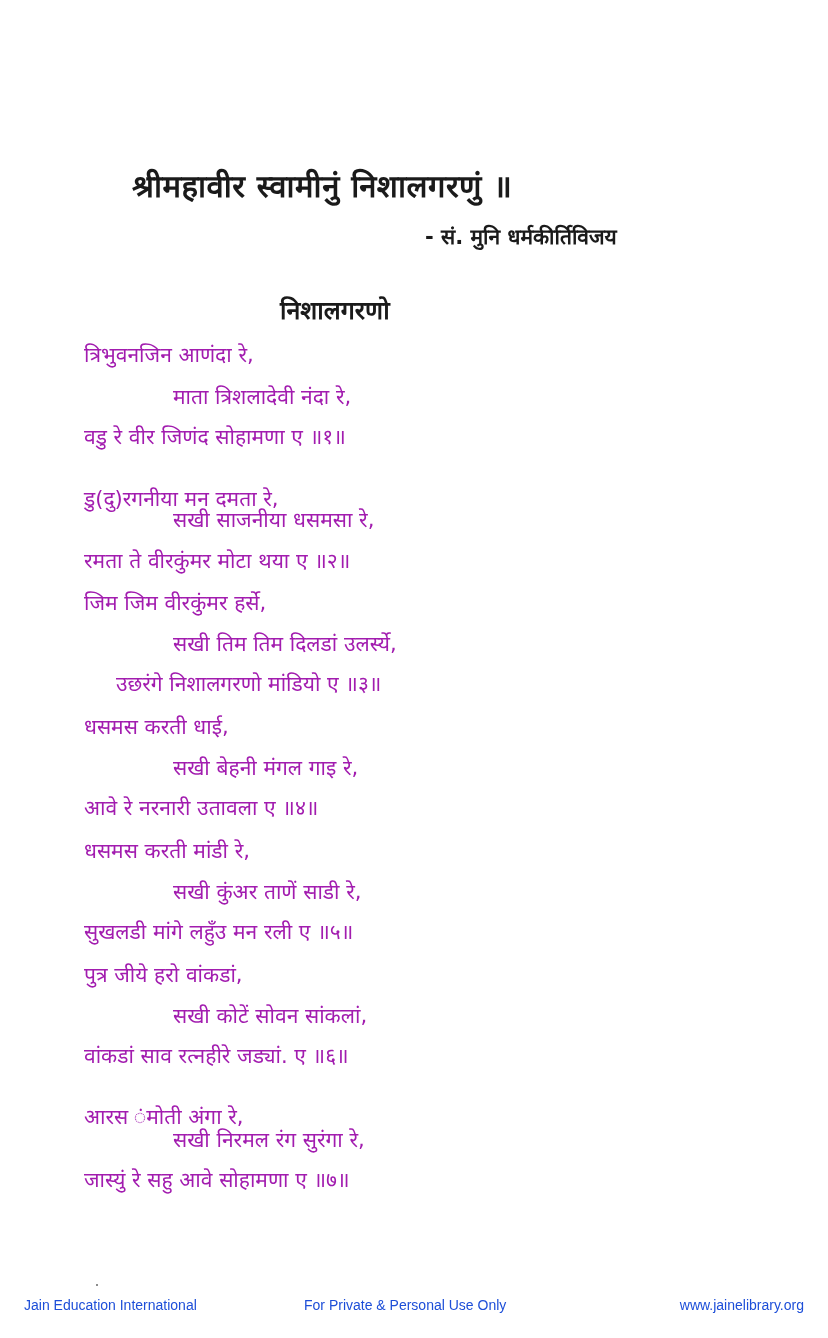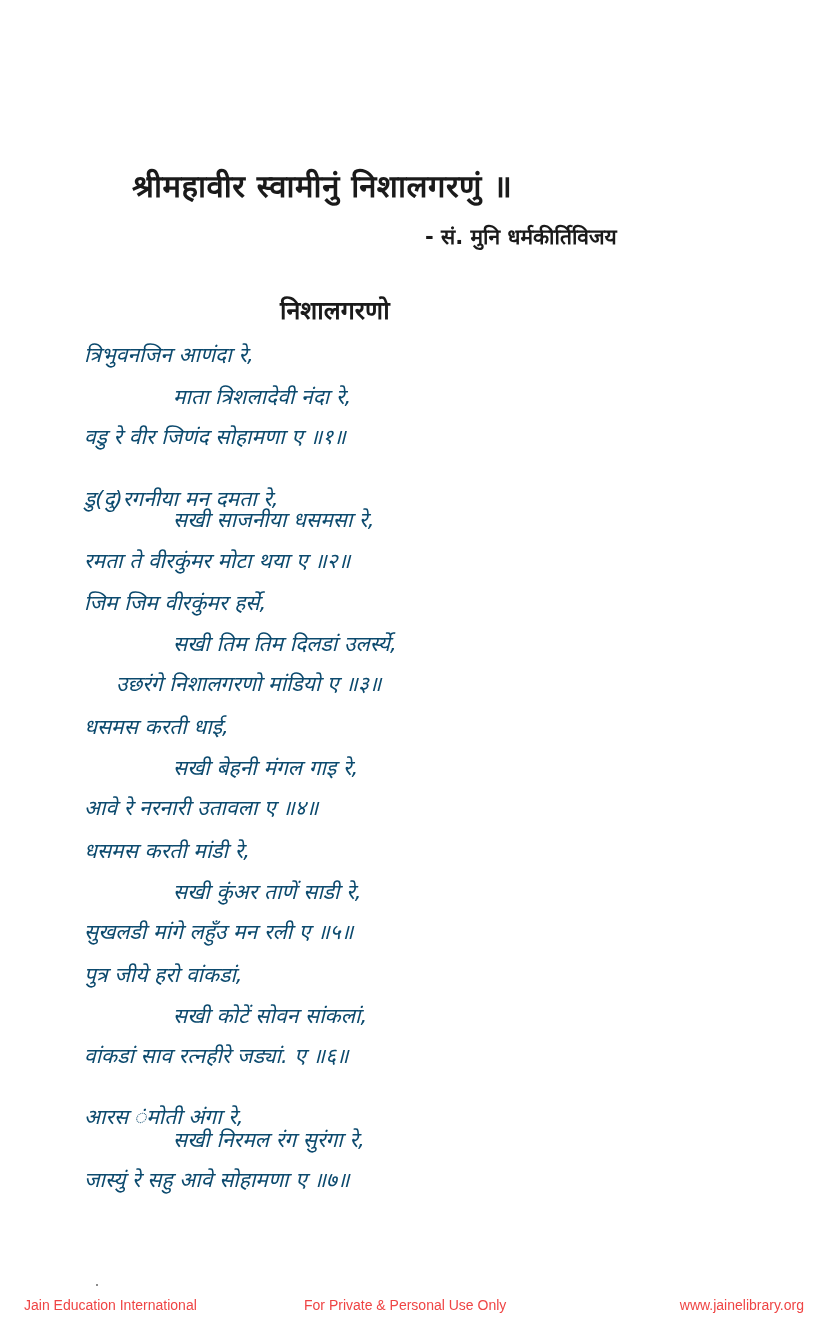--- a/index.html
+++ b/index.html
@@ -37,32 +37,31 @@
       left: 280px;
       top: 292px;
       font-size: 25px;
       font-weight: bold;
       white-space: nowrap;
     }
     .verse-line {
       position: absolute;
       font-size: 21px;
       white-space: nowrap;
-      color: #0c4a6e;
-      font-style: italic;
+      color: #a21caf;
     }
     .l1 { left: 84px; }
     .l2 { left: 173px; }
     .l3 { left: 84px; }
     .footer {
       position: absolute;
       top: 1297px;
       font-family: "Liberation Sans", sans-serif;
       font-size: 14px;
-      color: #ef4444;
+      color: #1d4ed8;
       white-space: nowrap;
     }
     .footer-left { left: 24px; }
     .footer-center { left: 304px; }
     .footer-right { right: 24px; }
     .speck {
       position: absolute;
       left: 96px;
       top: 1284px;
       width: 2px;

